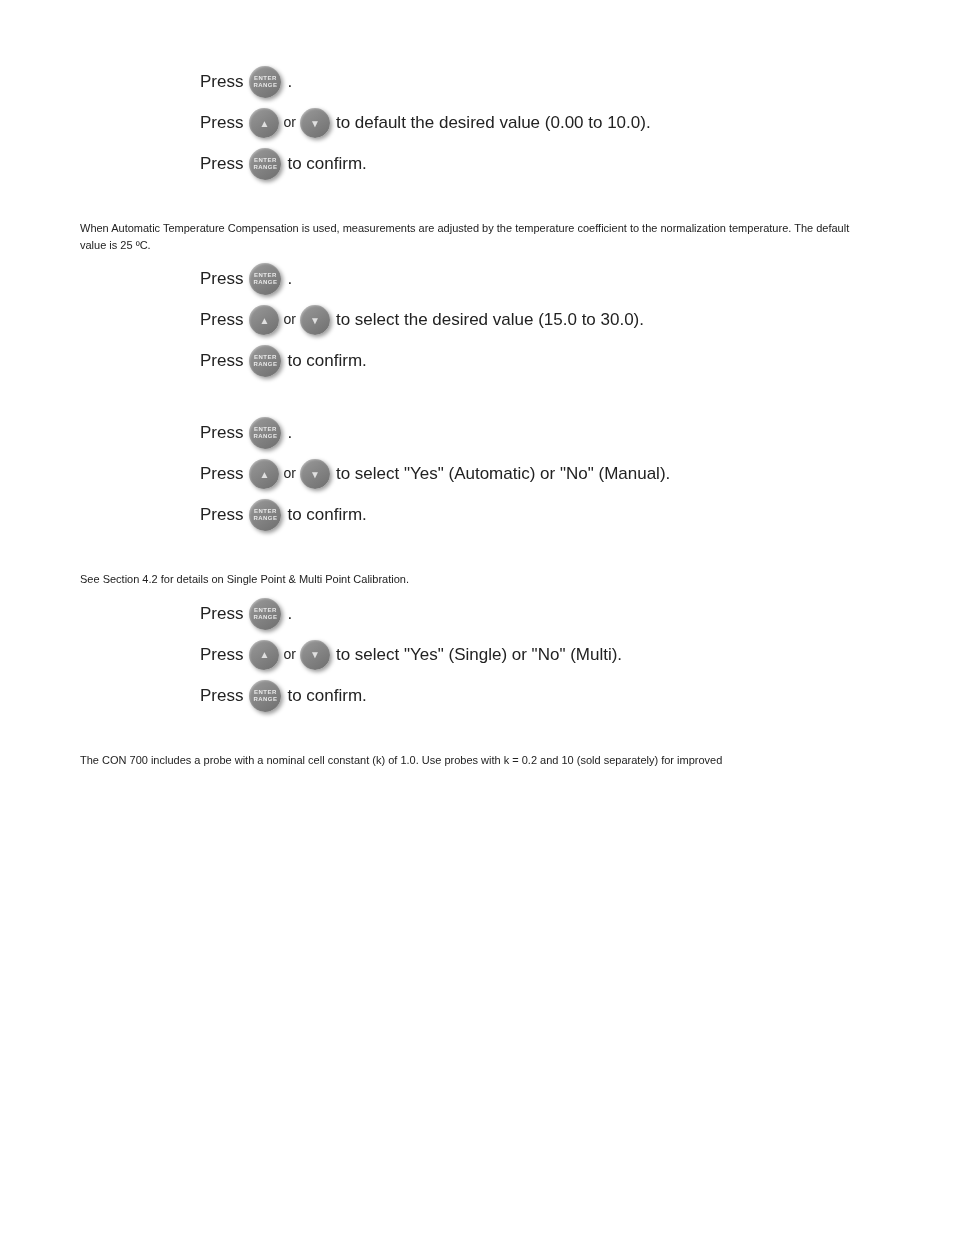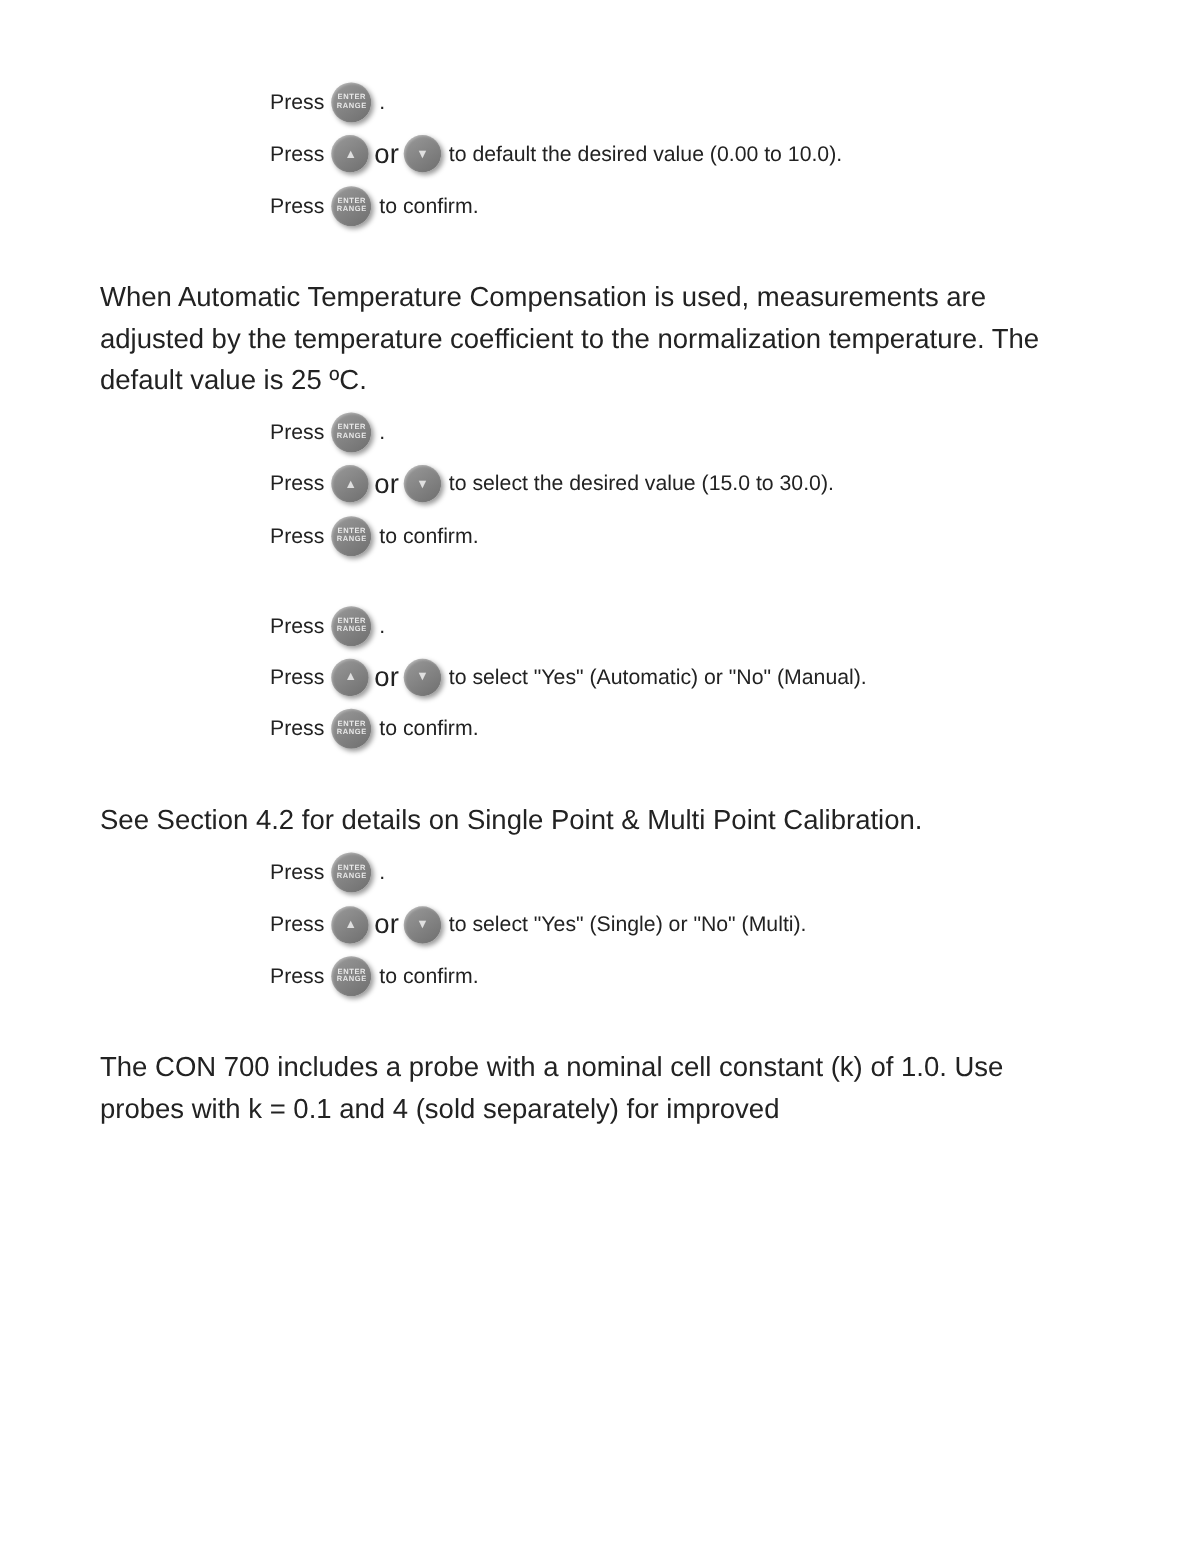--- a/index.html
+++ b/index.html
@@ -21,35 +21,34 @@
       margin-left: 120px;
       margin-top: 6px;
       margin-bottom: 6px;
     }
 
     .instruction-line {
       display: flex;
       align-items: center;
       margin-bottom: 10px;
       line-height: 1.4;
-      margin-left: 16px;
     }
 
     .press-label {
       margin-right: 6px;
       font-size: 17px;
     }
 
     .text-after {
       margin-left: 6px;
       font-size: 17px;
     }
 
     .paragraph {
-      font-size: 22px;
+      font-size: 11px;
       line-height: 1.5;
       margin-bottom: 10px;
     }
 
     
     .btn {
       display: inline-flex;
       align-items: center;
       justify-content: center;
       border-radius: 50%;
@@ -94,21 +93,21 @@
     }
 
     .btn-arrow-down::after {
       content: '▼';
       font-size: 10px;
       color: #e0e0e0;
     }
 
     .or-text {
       margin: 0 4px;
-      font-size: 22px;
+      font-size: 14px;
     }
   </style>
 </head>
 <body>
 
 <div>
 
   <div class="section">
     <div class="instruction-block">
 
@@ -268,16 +267,16 @@
             <span style="font-size:6px;">RANGE</span>
           </span>
         </span>
         <span class="text-after">to confirm.</span>
       </div>
 
     </div>
   </div>
 
   <div class="section">
-    <p class="paragraph">The CON 700 includes a probe with a nominal cell constant (k) of 1.0. Use probes with k = 0.1 and 4 (sold separately) for improved</p>
+    <p class="paragraph">The CON 700 includes a probe with a nominal cell constant (k) of 1.0. Use probes with k = 0.2 and 10 (sold separately) for improved</p>
   </div>
 
 </div>
 
 </body></html>

